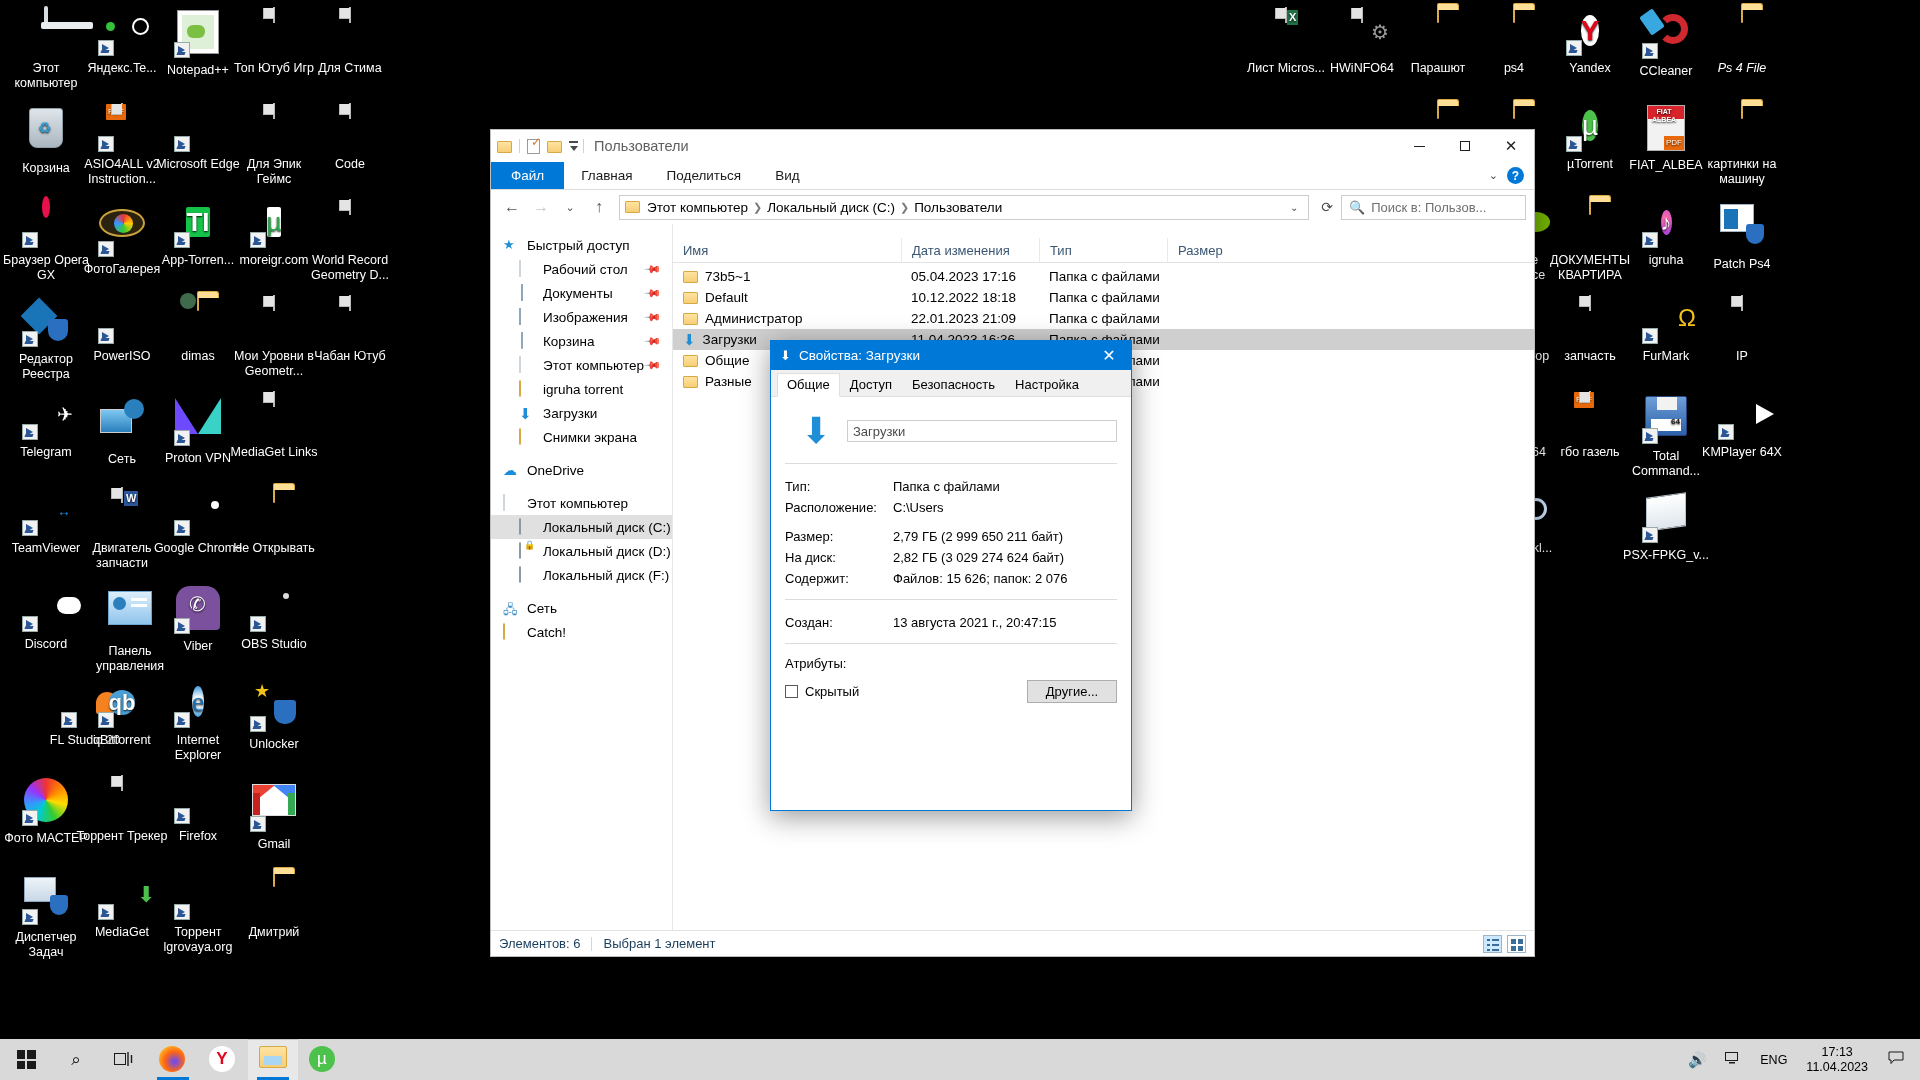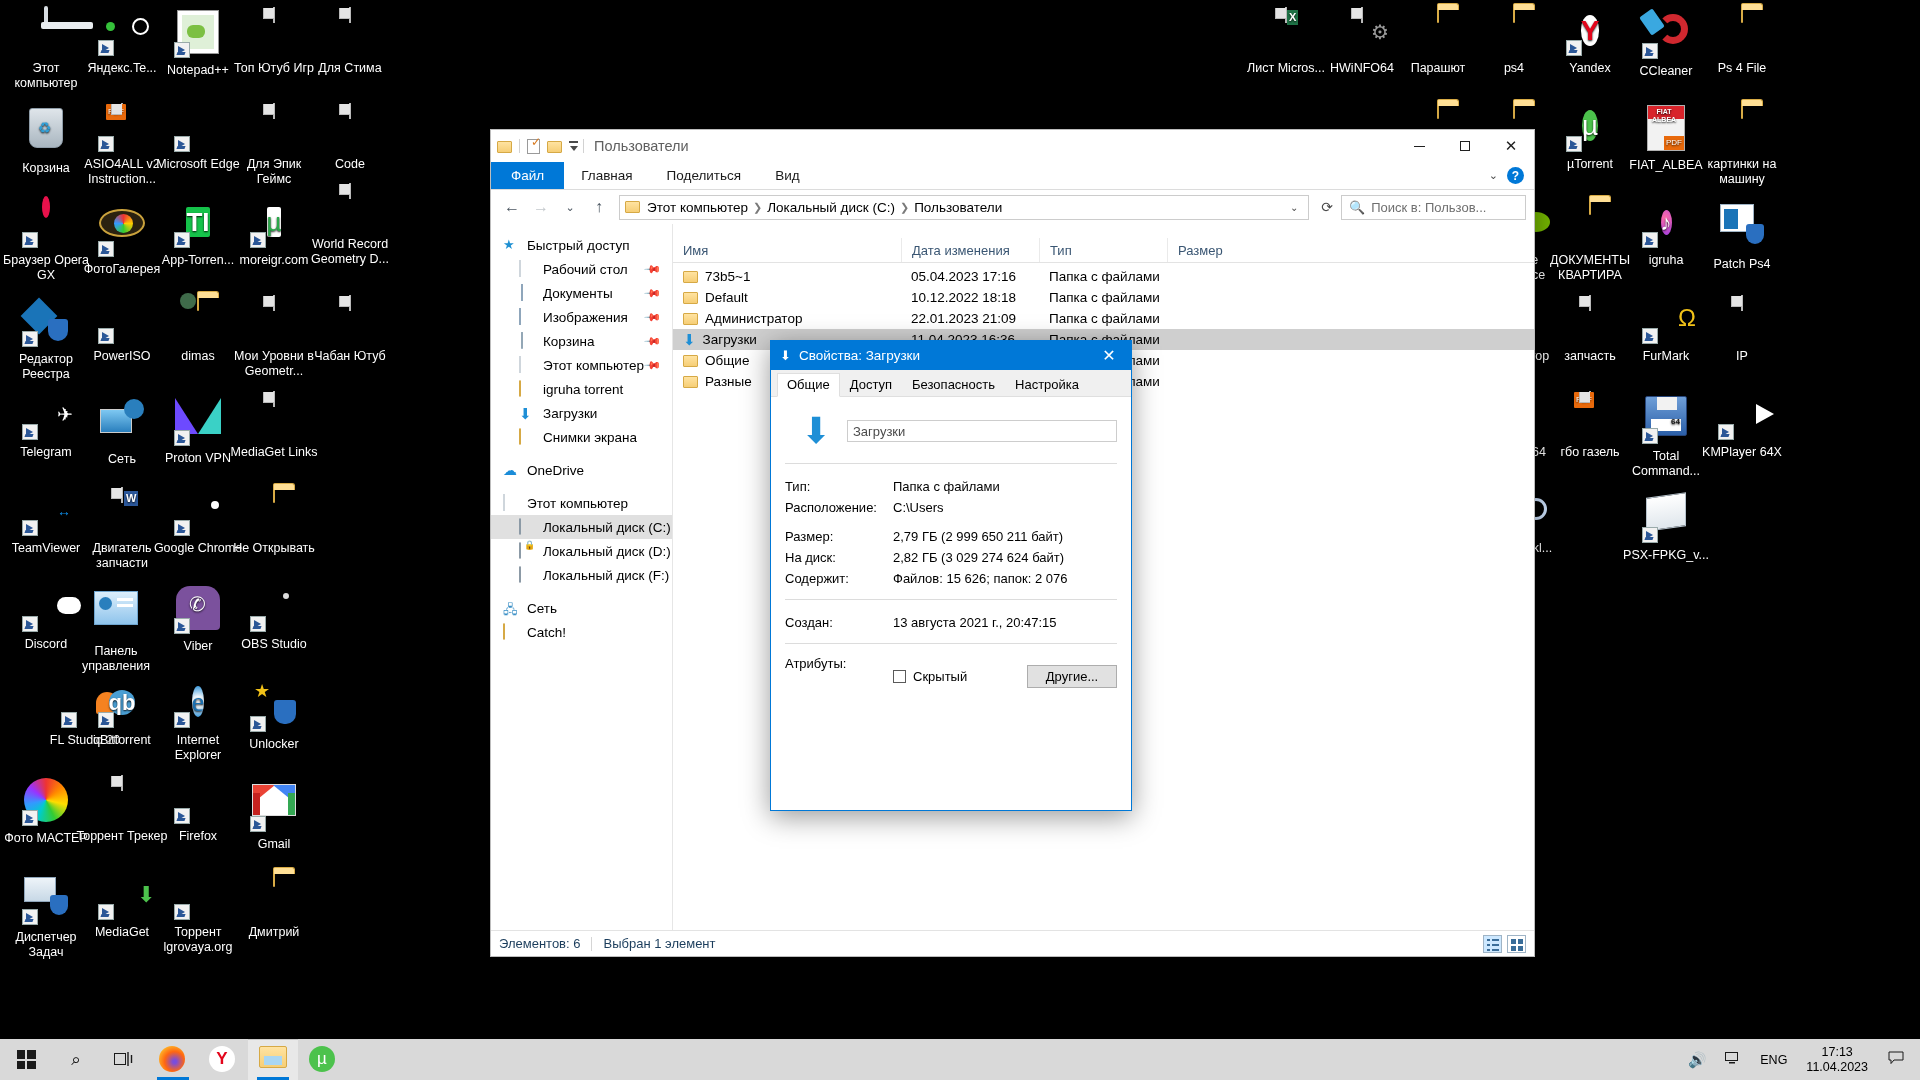--- a/index.html
+++ b/index.html
@@ -379,21 +379,21 @@
   .name-field {
     flex: 1 1 auto; height: 22px;
     border: 1px solid #cdcdcd; background: #fff;
     display: flex; align-items: center; padding: 0 5px;
     color: #4b4b4b; font-size: 13px;
   }
   .hr { height: 1px; background: #dcdcdc; margin: 10px 0 12px 0; }
   .prow { display: flex; height: 21px; align-items: center; font-size: 13px; }
   .plabel { width: 108px; flex: none; }
   .pval { flex: 1 1 auto; }
-  .attr-row { display: flex; margin-top: 2px; }
+  .attr-row { display: flex; margin-top: 2px; flex-direction: column; }
   .attr-label { width: 108px; flex: none; font-size: 13px; }
   .attr-box { flex: 1 1 auto; }
   .cb-line { display: flex; align-items: flex-start; gap: 7px; }
   .cbox {
     width: 13px; height: 13px; flex: none;
     border: 1px solid #5a5a5a; background: #fff;
     margin-top: 1px; position: relative;
   }
   .cbox.indeterminate::after {
     content: ""; position: absolute; inset: 2px;
@@ -527,21 +527,21 @@
         <span class="lbl">ФотоГалерея</span>
       </div>
       <div class="dicon" style="left: 152px; top: 200px;">
         <span class="glyph"><span class="ic-square" style="background:#15c24a;border-radius:2px;color:#fff;font-size:26px;font-weight:bold;line-height:44px;text-align:center;">TI</span><span class="shortcut-arrow"></span></span>
         <span class="lbl">App-Torren...</span>
       </div>
       <div class="dicon" style="left: 228px; top: 200px;">
         <span class="glyph"><span class="ic-square" style="background:#fff;border-radius:2px;color:#2aa84a;font-size:26px;line-height:44px;text-align:center;">µ</span><span class="shortcut-arrow"></span></span>
         <span class="lbl">moreigr.com</span>
       </div>
-      <div class="dicon" style="left: 304px; top: 184px;">
+      <div class="dicon" style="left: 304px; top: 200px;">
         <span class="glyph"><span class="ic-doc"><span class="lines"></span></span></span>
         <span class="lbl">World Record Geometry D...</span>
       </div>
       <div class="dicon" style="left: 0px; top: 296px;">
         <span class="glyph">
           <span style="display:block;width:44px;height:42px;margin:3px auto 0;position:relative;">
             <span style="position:absolute;left:2px;top:4px;width:26px;height:26px;background:#1a74b8;transform:rotate(45deg);"></span>
             <span style="position:absolute;right:0;bottom:0;width:20px;height:22px;background:#2a6fc0;border-radius:3px 3px 10px 10px;"></span>
           </span>
           <span class="shortcut-arrow"></span>
@@ -601,21 +601,21 @@
         <span class="lbl">Google Chrome</span>
       </div>
       <div class="dicon" style="left: 228px; top: 488px;">
         <span class="glyph"><span class="ic-folder"></span></span>
         <span class="lbl">Не Открывать</span>
       </div>
       <div class="dicon" style="left: 0px; top: 584px;">
         <span class="glyph"><span class="ic-circle" style="background:#5865f2;position:relative;"><span style="position:absolute;left:11px;top:13px;width:24px;height:17px;border-radius:11px;background:#fff;"></span></span><span class="shortcut-arrow"></span></span>
         <span class="lbl">Discord</span>
       </div>
-      <div class="dicon" style="left: 70px; top: 584px; text-align: center;">
+      <div class="dicon" style="left: 84px; top: 584px; text-align: center;">
         <span class="glyph">
           <span style="display:block;width:44px;height:34px;margin:7px auto 0;background:linear-gradient(#dceefb,#8fc4ec);border:1px solid #6fa5cf;position:relative;">
             <span style="position:absolute;left:4px;top:5px;width:13px;height:13px;border-radius:50%;background:#2a7fbd;"></span>
             <span style="position:absolute;right:4px;top:6px;width:16px;height:3px;background:#fff;"></span>
             <span style="position:absolute;right:4px;top:12px;width:16px;height:3px;background:#fff;"></span>
           </span>
         </span>
         <span class="lbl">Панель управления</span>
       </div>
       <div class="dicon" style="left: 152px; top: 584px;">
@@ -727,21 +727,21 @@
       <div class="dicon" style="left: 1620px; top: 8px;">
         <span class="glyph">
           <span style="display:block;width:44px;height:42px;margin:3px auto 0;position:relative;">
             <span style="position:absolute;right:0;top:3px;width:30px;height:30px;border-radius:50%;border:7px solid #d0282f;border-left-color:transparent;"></span>
             <span style="position:absolute;left:0;top:0;width:16px;height:22px;background:#3aa8e0;transform:rotate(-35deg);border-radius:2px;"></span>
           </span>
           <span class="shortcut-arrow"></span>
         </span>
         <span class="lbl">CCleaner</span>
       </div>
-      <div class="dicon" style="left: 1696px; top: 8px;">
+      <div class="dicon" style="left: 1696px; top: 8px; font-style: italic;">
         <span class="glyph"><span class="ic-folder"></span></span>
         <span class="lbl">Ps 4 File</span>
       </div>
       <div class="dicon" style="left: 1392px; top: 104px;">
         <span class="glyph"><span class="ic-folder"></span></span>
         <span class="lbl">ultiecuscan 6 R1 [2020...</span>
       </div>
       <div class="dicon" style="left: 1468px; top: 104px;">
         <span class="glyph"><span class="ic-folder open"></span></span>
         <span class="lbl">NEW</span>

